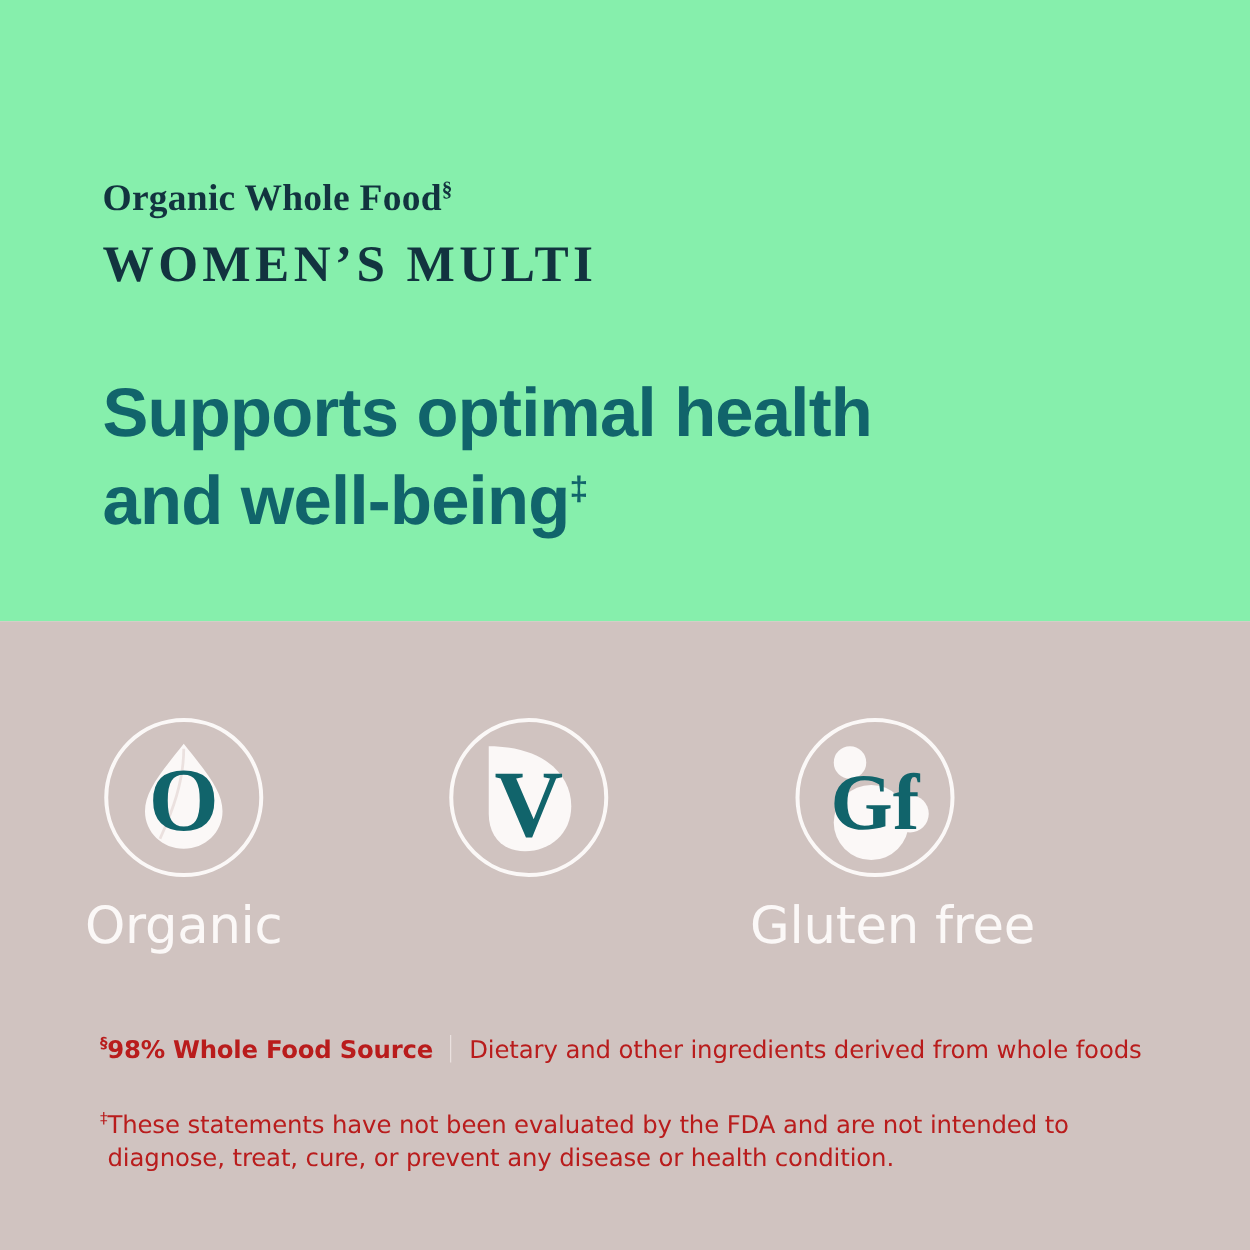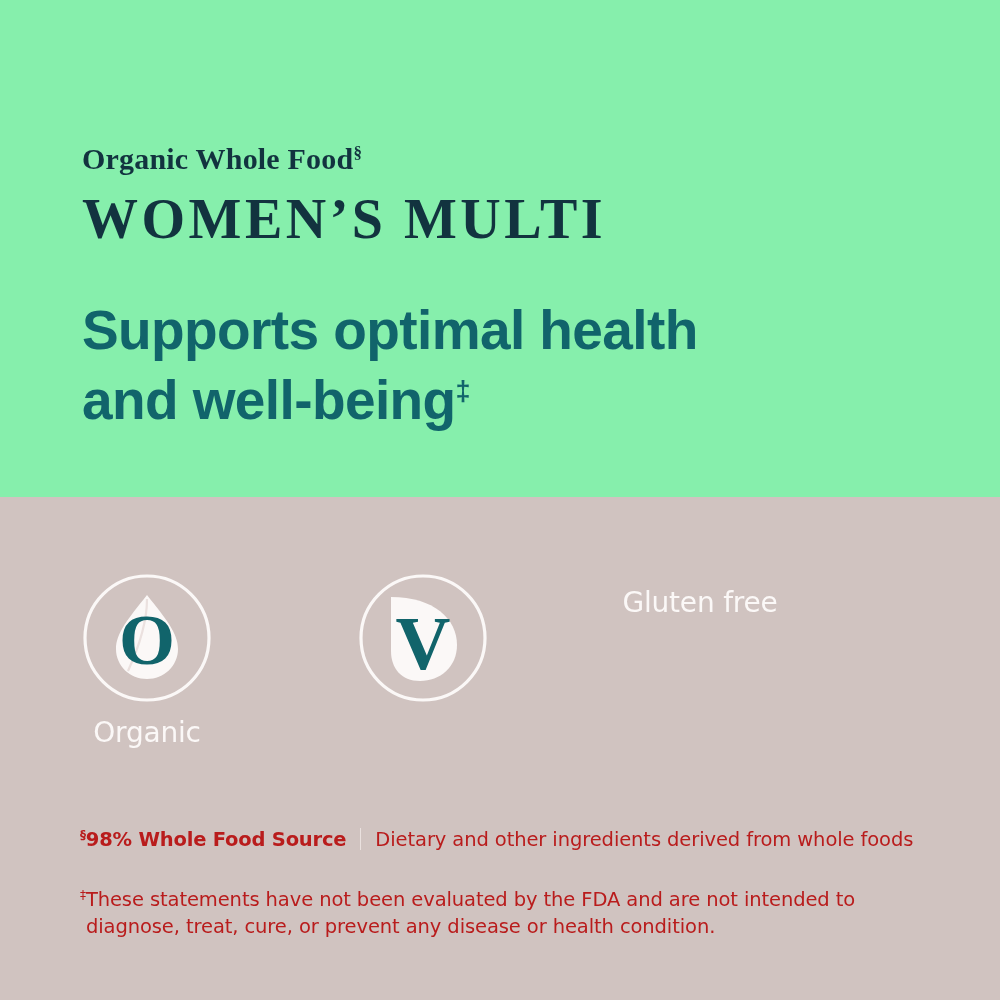--- a/index.html
+++ b/index.html
@@ -47,21 +47,21 @@
     vertical-align: super;
     line-height: 0;
   }
 
   .product-title {
     position: absolute;
     left: 82px;
     top: 190px;
     font-family: "Liberation Serif", serif;
     font-weight: bold;
-    font-size: 56px;
+    font-size: 41px;
     letter-spacing: 3.5px;
     color: #12333f;
     white-space: nowrap;
     line-height: 1.05;
   }
 
   .claim {
     position: absolute;
     left: 82px;
     top: 295px;
@@ -116,21 +116,21 @@
   }
   .badge-circle svg {
     display: block;
     width: 130px;
     height: 130px;
   }
 
   .badge-label {
     margin-top: 13px;
     font-family: "DejaVu Sans", sans-serif;
-    font-size: 28px;
+    font-size: 41px;
     font-weight: normal;
     letter-spacing: -0.2px;
     color: #fbf8f7;
     white-space: nowrap;
   }
   .badge-gf .badge-label { margin-left: 0; }
 
   
   .footnotes {
     position: absolute;
@@ -224,20 +224,29 @@
         <div class="badge-circle">
           <svg viewBox="0 0 130 130" xmlns="http://www.w3.org/2000/svg">
             <circle cx="65" cy="65" r="62" fill="none" stroke="#fbf8f7" stroke-width="3.2"></circle>
             <path d="M33 24 C 76 24, 99 46, 99 72 C 99 94, 82 108, 62 108 C 43 108, 33 95, 33 78 Z" fill="#fbf8f7"></path>
             <text x="65" y="96" text-anchor="middle" font-family="Liberation Serif, serif" font-size="76" font-weight="bold" fill="#11646b">V</text>
           </svg>
         </div>
       </div>
 
       <div class="badge badge-gf">
+        <div class="badge-circle">
+          <svg viewBox="0 0 130 130" xmlns="http://www.w3.org/2000/svg">
+            <circle cx="65" cy="65" r="62" fill="none" stroke="#fbf8f7" stroke-width="3.2"></circle>
+            <circle cx="45" cy="37" r="13" fill="#fbf8f7"></circle>
+            <circle cx="62" cy="85" r="30" fill="#fbf8f7"></circle>
+            <circle cx="93" cy="78" r="15" fill="#fbf8f7"></circle>
+            <text x="65" y="90" text-anchor="middle" font-family="Liberation Serif, serif" font-size="64" font-weight="bold" fill="#11646b">Gf</text>
+          </svg>
+        </div>
         <div class="badge-label">Gluten free</div>
       </div>
 
     </div>
 
     <div class="footnotes">
 
       <div class="footnote-row">
         <span class="fn-strong"><span class="sup">§</span><span>98% Whole Food Source</span></span>
         <span class="fn-divider"></span>

